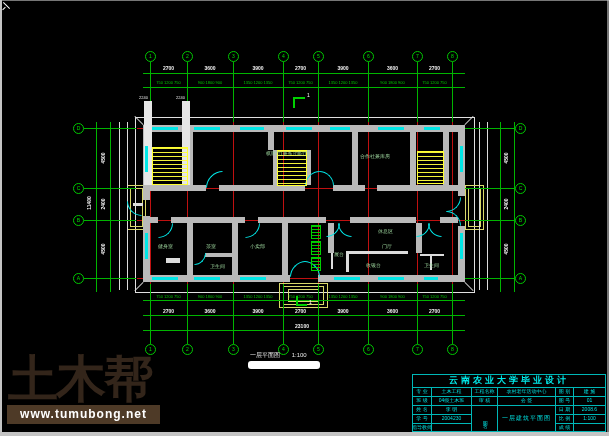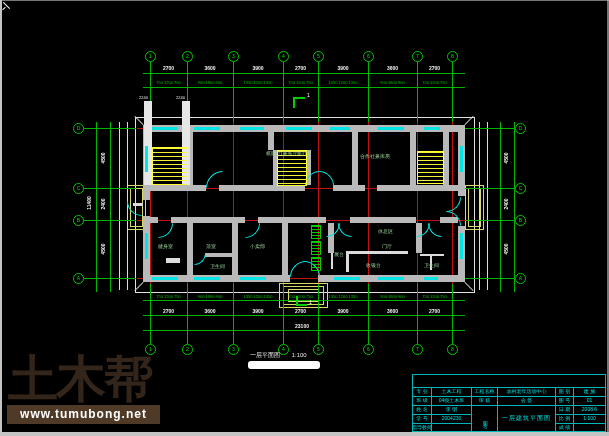--- a/index.html
+++ b/index.html
@@ -287,20 +287,21 @@
       <div class="rad" style="left: 311px; top: 257px;"></div>
     </div>
 
   <div class="capline" style="left:250px;top:352px;">
     <span>一层平面图</span>
     <span style="margin-left:10px;">1:100</span>
   </div>
   <div class="capbar" style="left:248px;top:361px;width:72px;height:8px;"></div>
 
   <div class="tbc" style="left:412px;top:374px;width:192px;height:56px;"></div>
+  <div class="tbc tbtitle" style="left:412px;top:374px;width:192px;height:12px;">云南农业大学毕业设计</div>
   <div class="tbc" style="left:412px;top:387px;width:18px;height:8px;">专 业</div>
   <div class="tbc" style="left:431px;top:387px;width:39px;height:8px;">土木工程</div>
   <div class="tbc" style="left:471px;top:387px;width:25px;height:8px;">工程名称</div>
   <div class="tbc" style="left:497px;top:387px;width:57px;height:8px;">农村老年活动中心</div>
   <div class="tbc" style="left:555px;top:387px;width:17px;height:8px;">图 别</div>
   <div class="tbc" style="left:573px;top:387px;width:31px;height:8px;">建 施</div>
   <div class="tbc" style="left:412px;top:396px;width:18px;height:8px;">班 级</div>
   <div class="tbc" style="left:431px;top:396px;width:39px;height:8px;">04级土木班</div>
   <div class="tbc" style="left:471px;top:396px;width:25px;height:8px;">审 核</div>
   <div class="tbc" style="left:497px;top:396px;width:57px;height:8px;">会 签</div>

